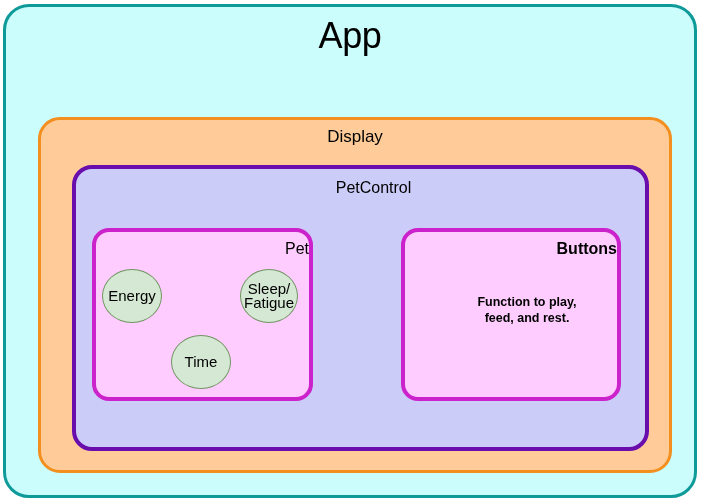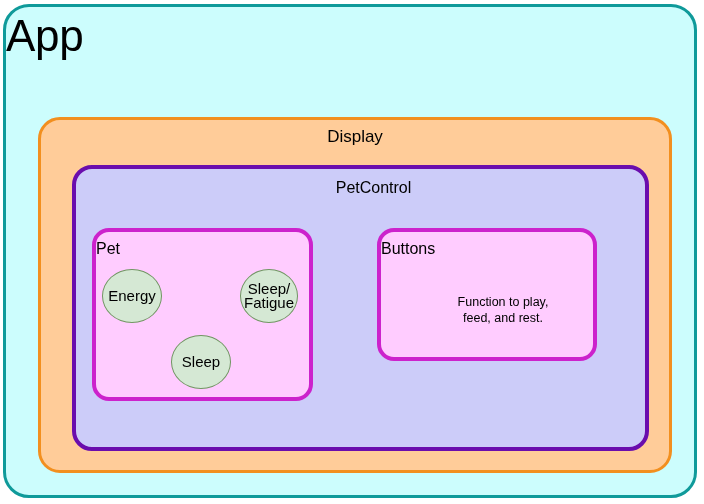--- a/index.html
+++ b/index.html
@@ -34,21 +34,22 @@
     box-sizing: border-box;
     background: #ccfdfd;
     border: 3px solid #0f9a9a;
     border-radius: 26px;
   }
   .app-title {
     position: absolute;
     left: 0;
     top: 10px;
     width: 100%;
-    font-size: 44px;
+    text-align: center;
+    font-size: 36px;
     line-height: 38px;
     letter-spacing: -0.3px;
   }
   .app-subtitle {
     position: absolute;
     left: 0;
     top: 52px;
     width: 100%;
     text-align: center;
     font-size: 23px;
@@ -108,31 +109,32 @@
     border: 4px solid #cc22cc;
     border-radius: 17px;
   }
   .pet-box {
     left: 92px;
     top: 228px;
     width: 221px;
     height: 173px;
   }
   .buttons-box {
-    left: 377px;
+    left: 401px;
     top: 228px;
     width: 220px;
-    height: 133px;
+    height: 173px;
+    font-weight: bold;
   }
   .inner-title {
     position: absolute;
     left: 0;
     top: 6px;
     width: 100%;
-    text-align: left;
+    text-align: right;
     font-size: 16px;
     line-height: 21px;
   }
   .buttons-desc {
     position: absolute;
     left: 0;
     top: 62px;
     width: 100%;
     text-align: center;
     font-size: 12.5px;
@@ -178,21 +180,21 @@
     <div class="petcontrol-title">PetControl</div>
   </div>
 
   <div class="inner-box pet-box">
     <div class="inner-title">Pet</div>
   </div>
 
   <div class="ellipse ell-energy">Energy</div>
   <div class="ellipse ell-sleep">Sleep/
 Fatigue</div>
-  <div class="ellipse ell-time">Sleep</div>
+  <div class="ellipse ell-time">Time</div>
 
   <div class="inner-box buttons-box">
     <div class="inner-title">Buttons</div>
     <div class="buttons-desc">Function to play,
 feed, and rest.</div>
   </div>
 
 </div>
 
 </body></html>

